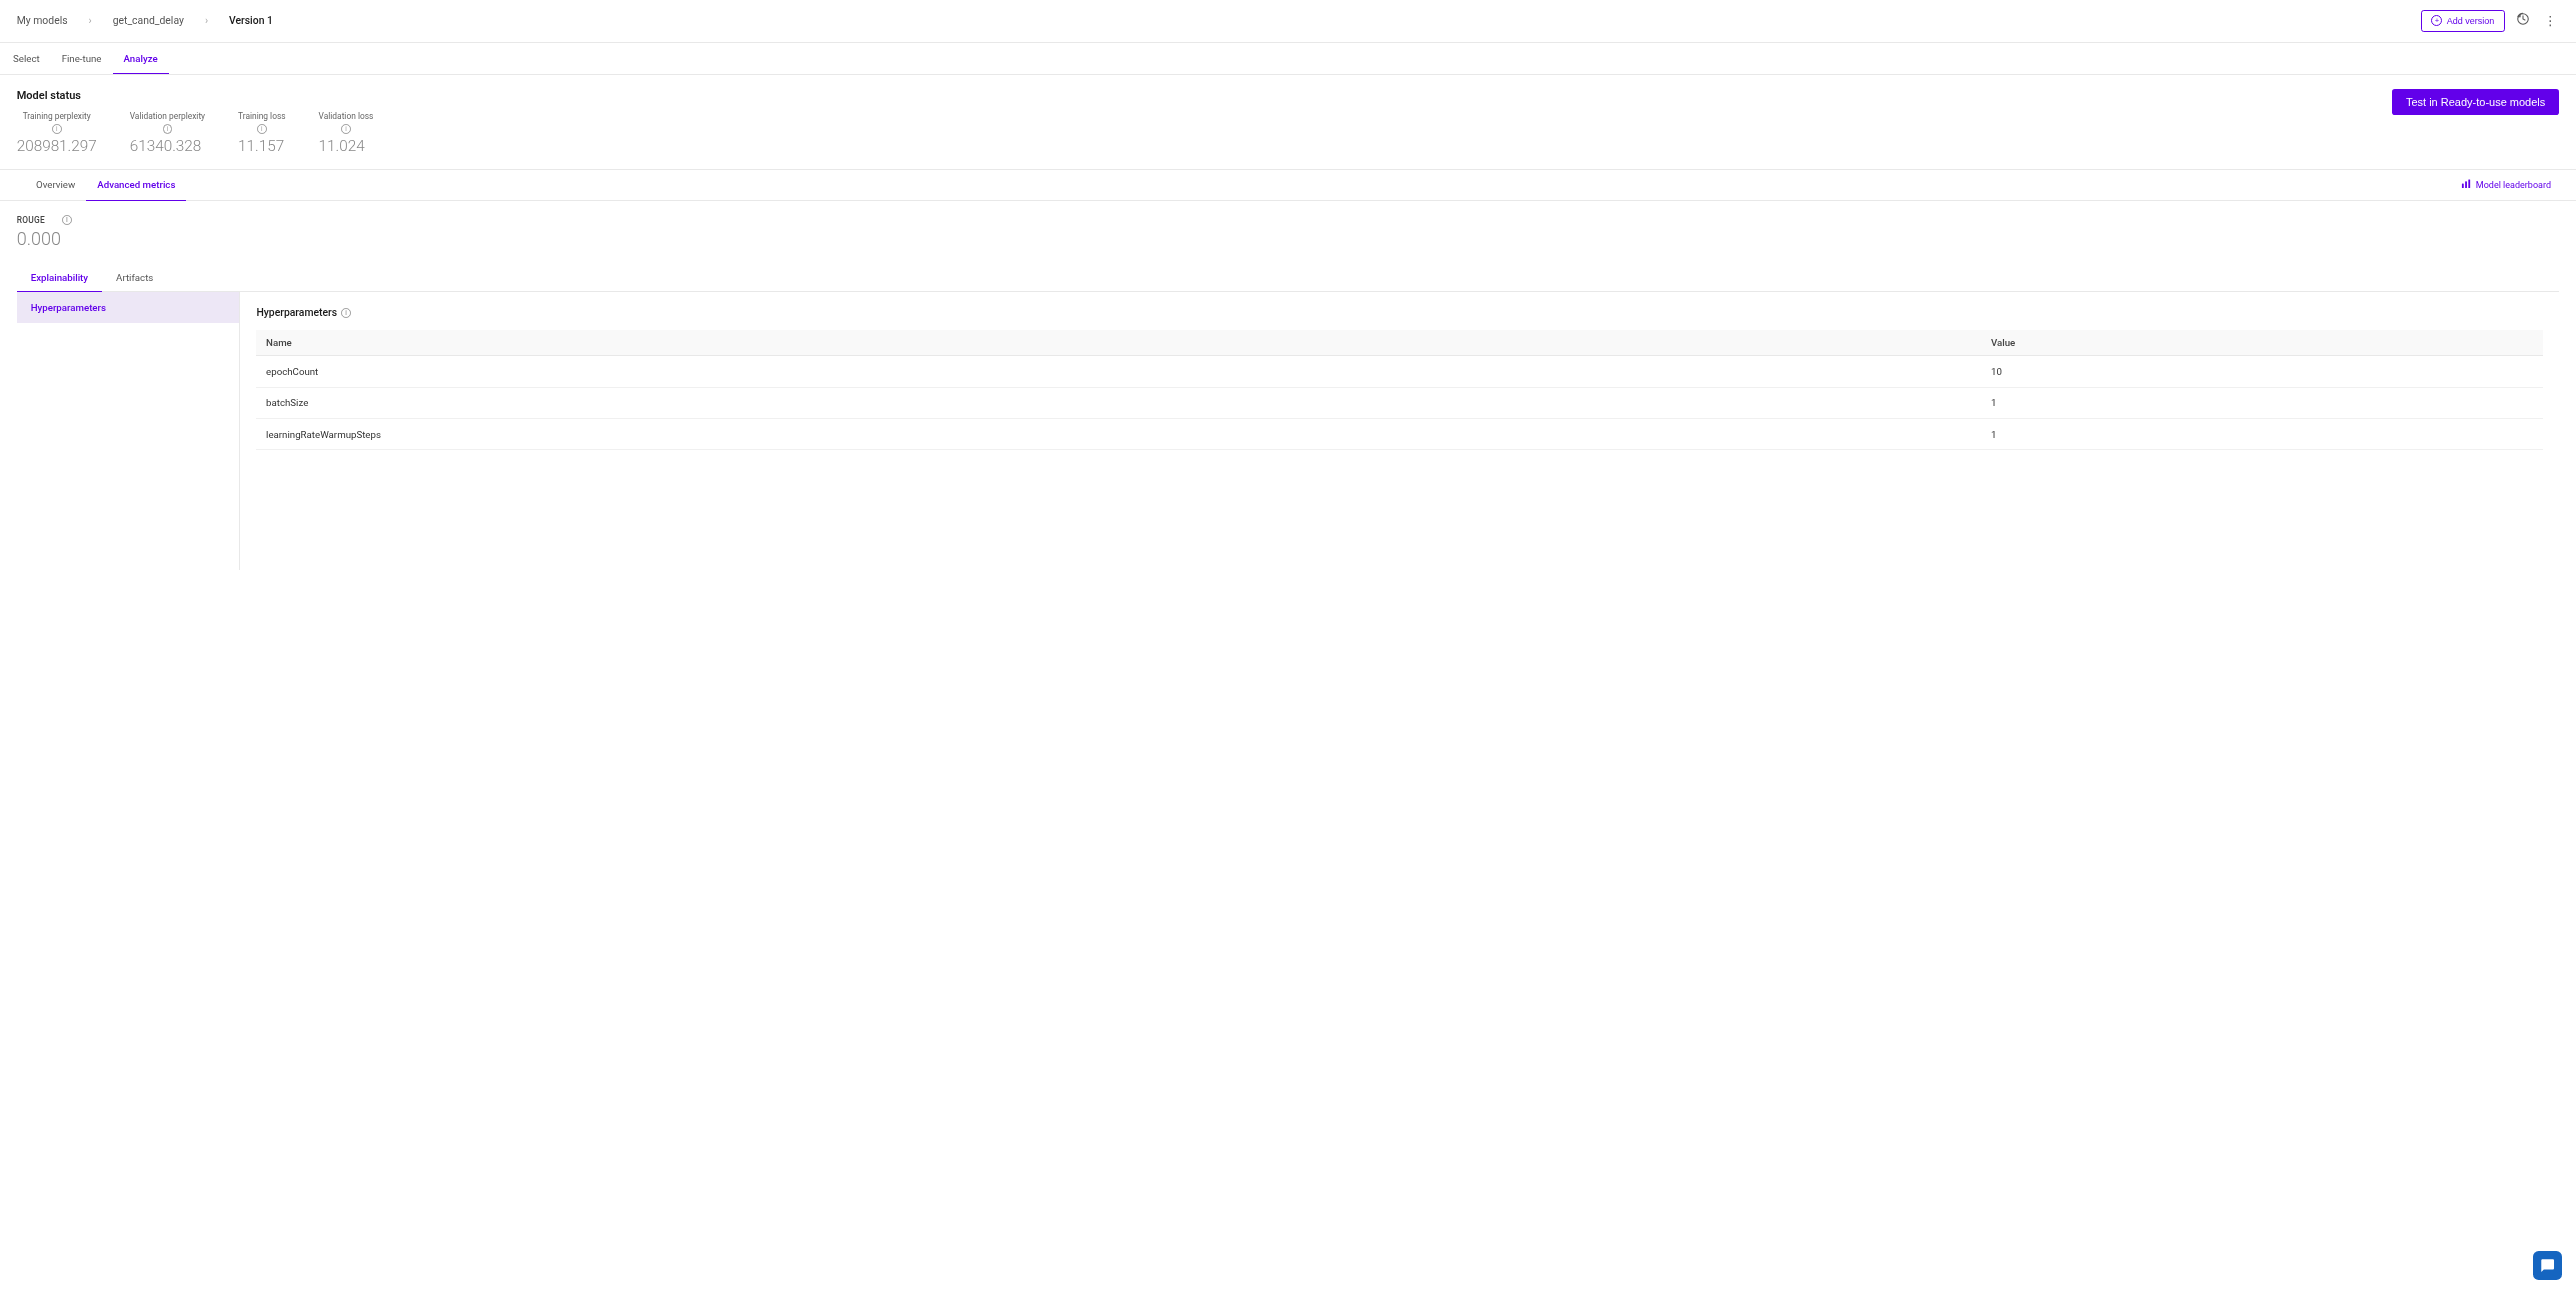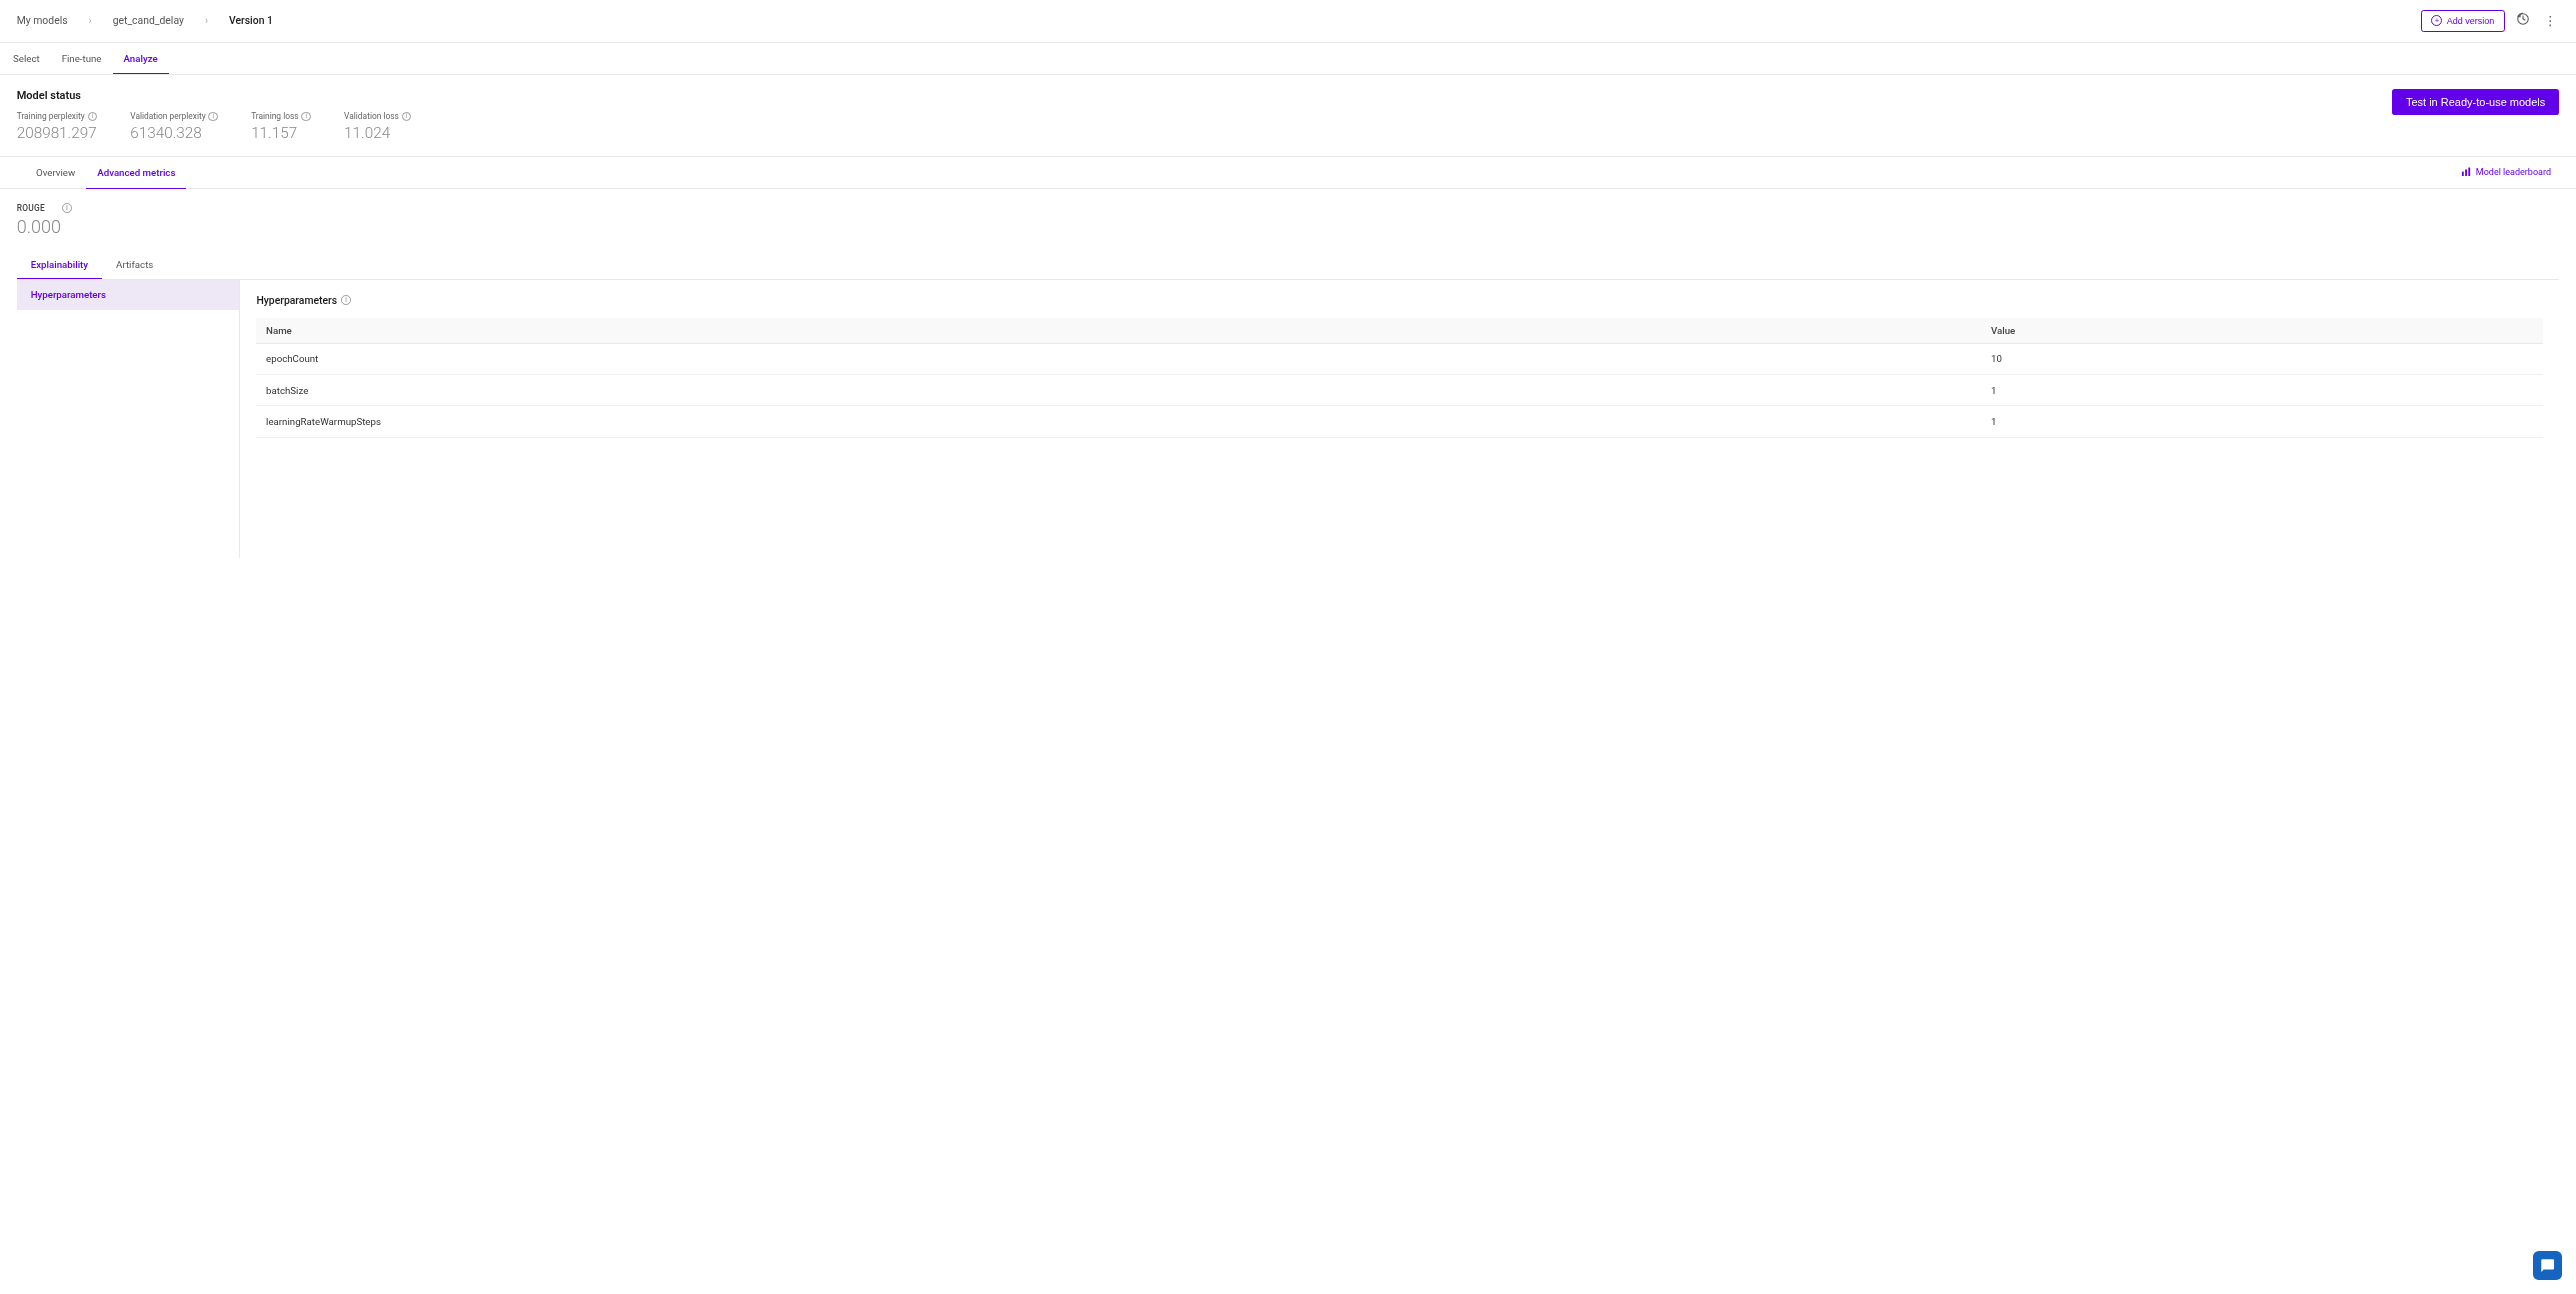--- a/index.html
+++ b/index.html
@@ -108,20 +108,21 @@
       gap: 33px;
     }
     .metric-item {}
     .metric-label {
       font-size: 8.4px;
       color: #666;
       display: flex;
       align-items: center;
       gap: 2.8px;
       margin-bottom: 2.8px;
+      flex-direction: column;
     }
     .metric-value {
       font-size: 15.3px;
       color: #888;
       font-weight: 300;
     }
     .info-icon {
       display: inline-flex;
       align-items: center;
       justify-content: center;

